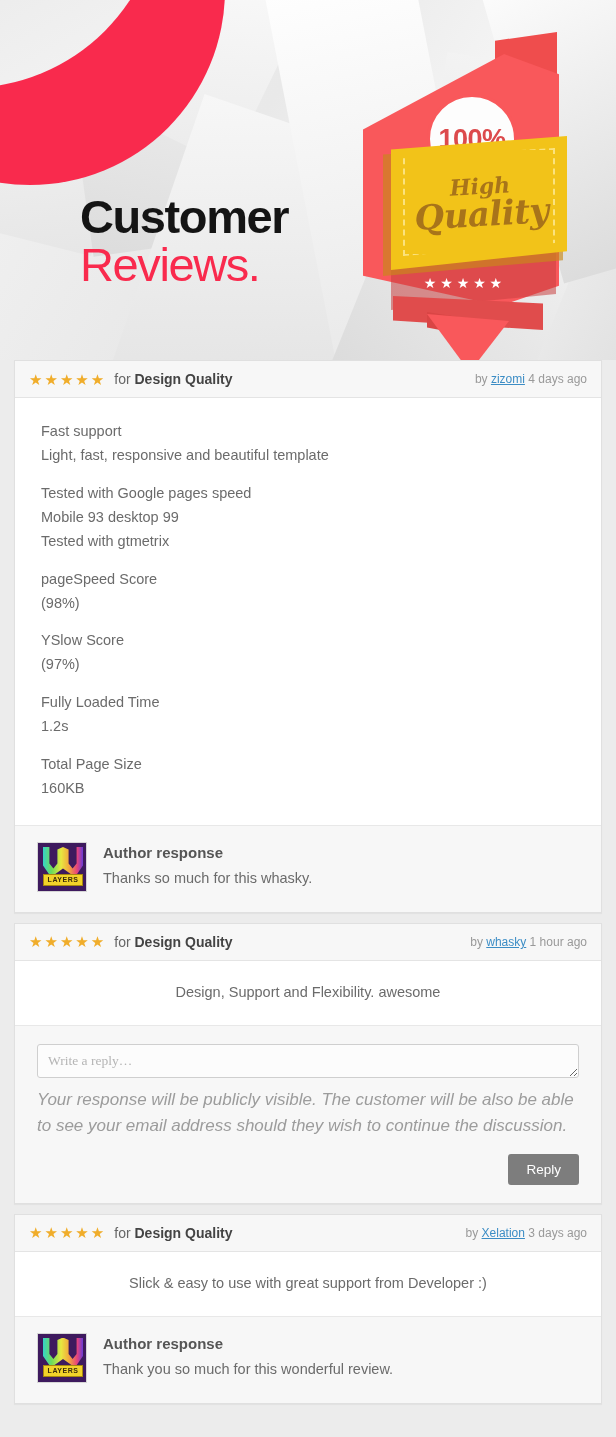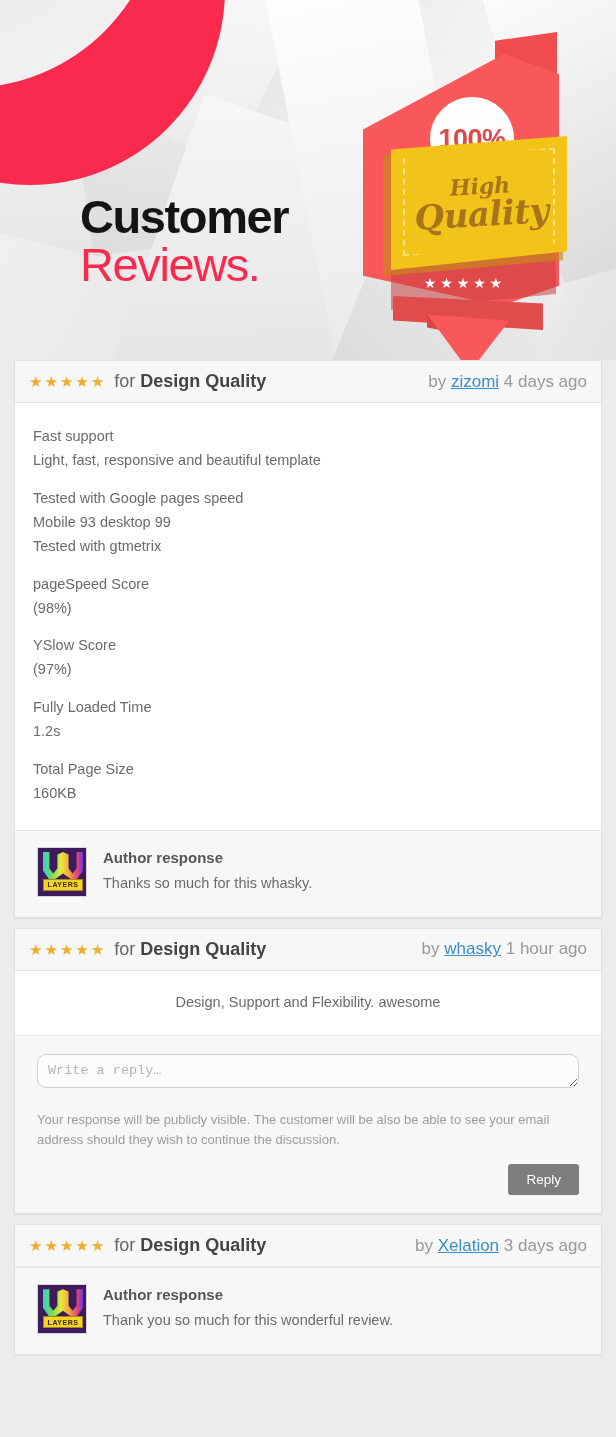--- a/index.html
+++ b/index.html
@@ -207,27 +207,27 @@
   .card-head {
     display: flex;
     align-items: center;
     justify-content: space-between;
     background: #f7f7f7;
     border-bottom: 1px solid #e4e4e4;
     padding: 10px 14px;
   }
   .head-left { display: flex; align-items: center; gap: 8px; }
   .stars { color: #f0ad2b; font-size: 15px; letter-spacing: 2px; line-height: 1; }
-  .for-text { font-size: 18px; color: #666; }
+  .for-text { font-size: 14px; color: #666; }
   .for-text b { color: #444; font-weight: bold; }
-  .head-right { font-size: 17px; color: #999; text-align: center; }
+  .head-right { font-size: 12px; color: #999; text-align: center; }
   .head-right .author { color: #3c8dc5; }
 
   .card-body {
-    padding: 22px 26px 24px 18px;
+    padding: 22px 26px 24px 26px;
     font-size: 14.5px;
     color: #6b6b6b;
     line-height: 1.65;
   }
   .card-body p { margin: 0 0 14px 0; }
   .card-body p:last-child { margin-bottom: 0; }
   .card-body.compact { padding: 20px 26px; text-align: center; }
 
   
   .author-resp {
@@ -271,37 +271,38 @@
   
   .reply-zone {
     background: #f7f7f7;
     border-top: 1px solid #e8e8e8;
     padding: 18px 22px 18px 22px;
   }
   .reply-input {
     width: 100%;
     height: 34px;
     border: 1px solid #cfcfcf;
-    border-radius: 9px;
+    border-radius: 3px;
     background: #fcfcfc;
     padding: 8px 10px;
-    font-family: Liberation Mono, monospace;
+    font-family: Liberation Serif, serif;
     font-size: 13.5px;
     color: #555;
     resize: vertical;
     outline: none;
     display: block;
   }
   .reply-input::placeholder { color: #b5b5b5; }
   .reply-note {
-    margin-top: 22px;
-    font-size: 13px;
+    margin-top: 9px;
+    font-size: 17px;
     color: #9c9c9c;
     line-height: 1.55;
     max-width: 545px;
+    font-style: italic;
   }
   .reply-actions { display: flex; justify-content: flex-end; margin-top: 14px; }
   .reply-btn {
     background: #7d7d7d;
     color: #ffffff;
     border: none;
     border-radius: 3px;
     padding: 8px 18px;
     font-family: "Liberation Sans", sans-serif;
     font-size: 13.5px;
@@ -404,20 +405,23 @@
     </div>
 
     <div class="card">
       <div class="card-head">
         <div class="head-left">
           <span class="stars">★★★★★</span>
           <span class="for-text"><span>for</span> <b>Design Quality</b></span>
         </div>
         <div class="head-right"><span>by</span> <a class="author" href="#">Xelation</a> <span>3 days ago</span></div>
       </div>
+      <div class="card-body compact">
+        <p>Slick &amp; easy to use with great support from Developer :)</p>
+      </div>
       <div class="author-resp">
         <div class="avatar">
           <div class="w"></div>
           <div class="layers">LAYERS</div>
         </div>
         <div class="resp-text">
           <div class="resp-title">Author response</div>
           <div class="resp-body">Thank you so much for this wonderful review.</div>
         </div>
       </div>

